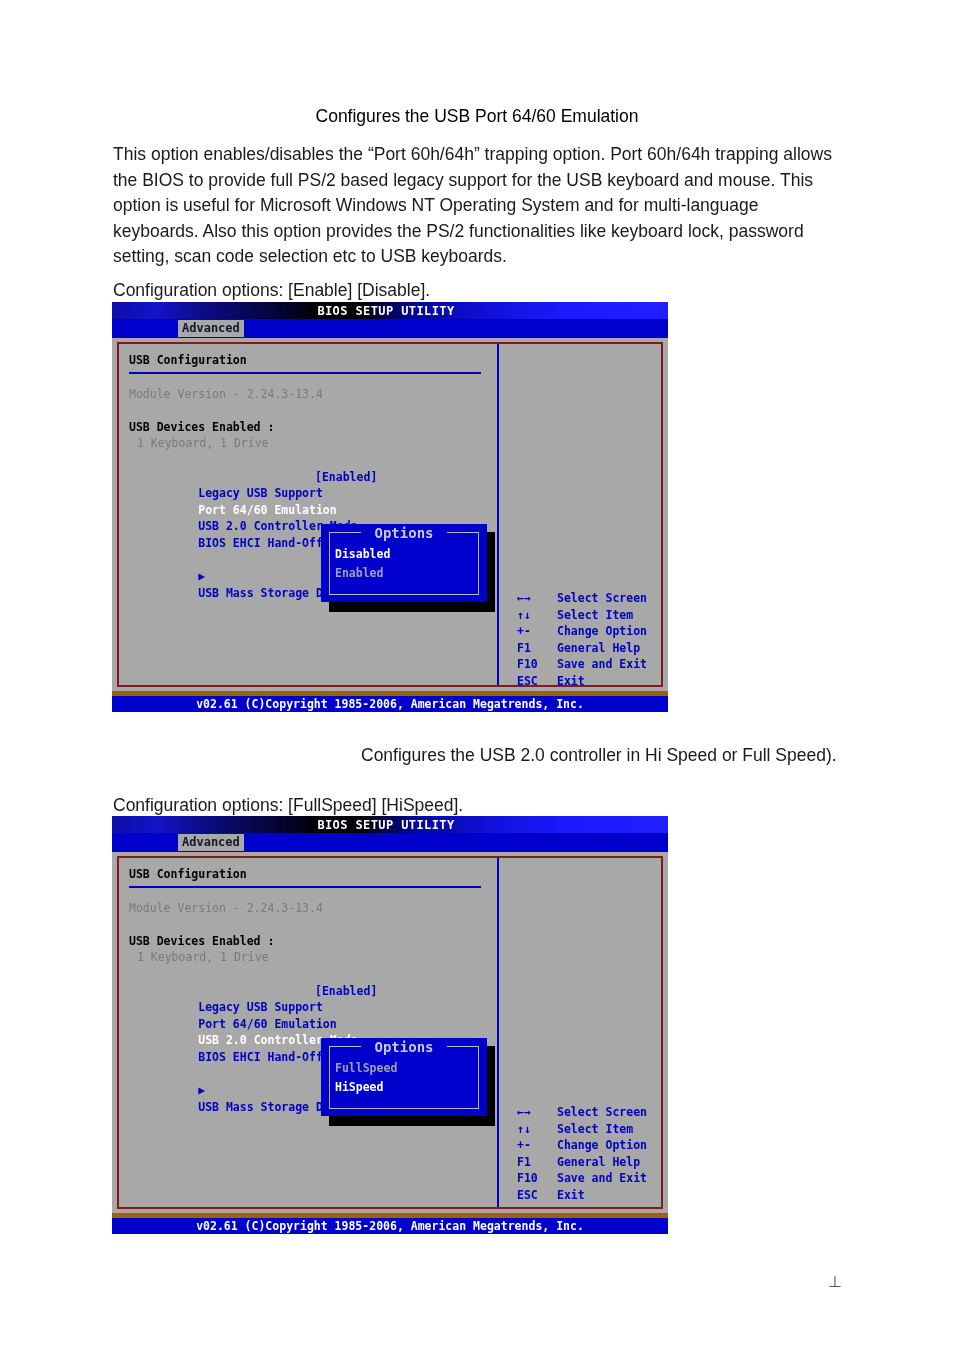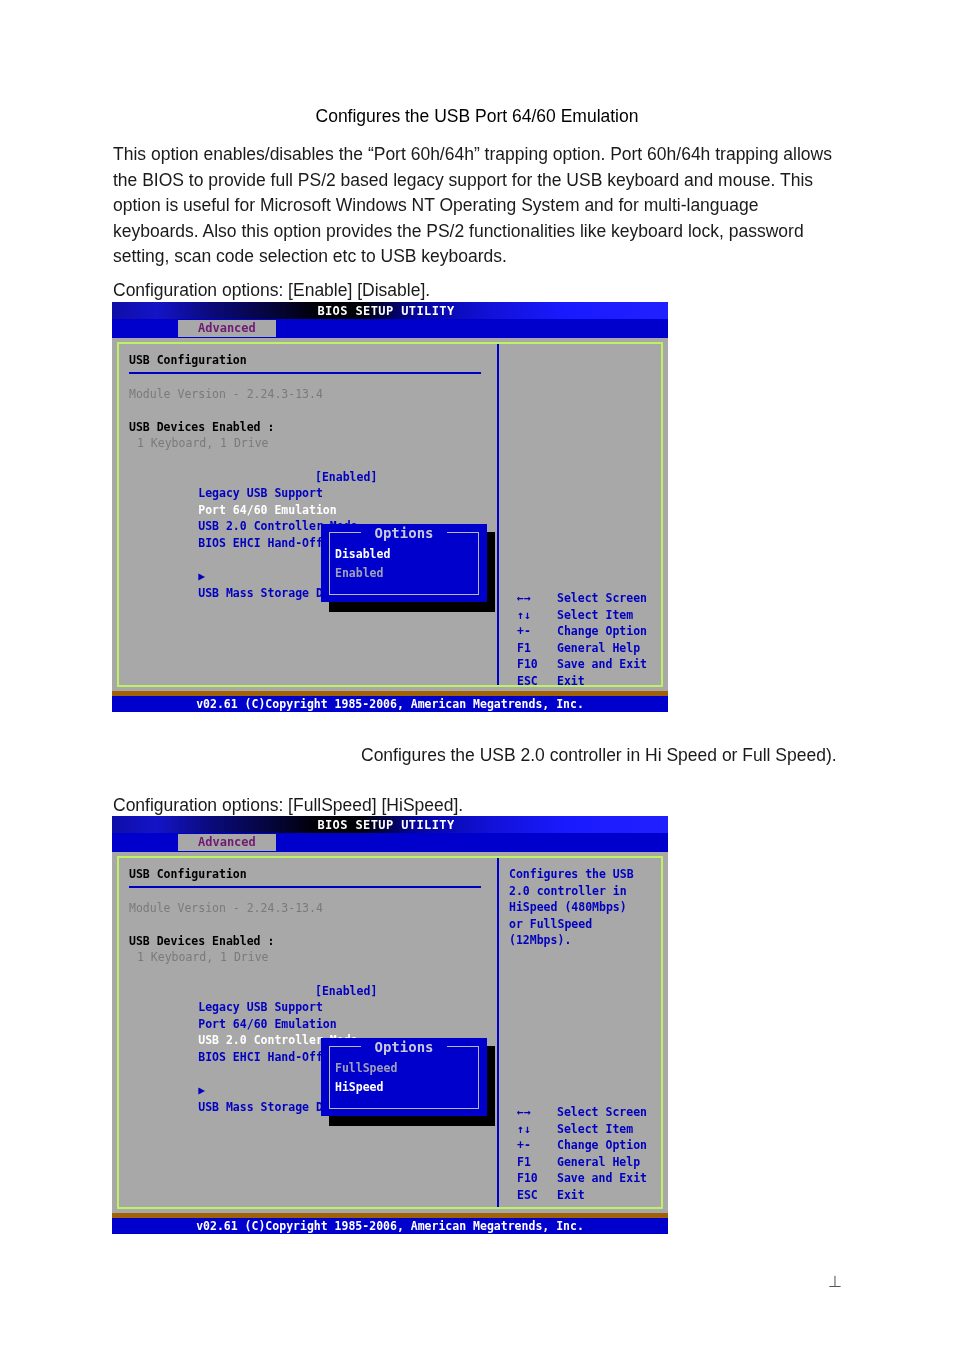--- a/index.html
+++ b/index.html
@@ -99,41 +99,41 @@
     height: 19px;
     background: #0000cc;
     overflow: hidden;
   }
   .bios-tab {
     position: absolute;
     left: 66px;
     top: 1px;
     height: 17px;
     line-height: 17px;
-    padding: 0 20px;
+    padding: 0 4px;
     background: #a8a8a8;
-    color: #701a75;
+    color: #0f172a;
     font-weight: bold;
     font-size: 12px;
   }
 
   .bios-body {
     position: relative;
     height: calc(100% - 17px - 19px - 21px);
     background: #a8a8a8;
     padding: 0;
     box-sizing: border-box;
   }
   .bios-frame {
     position: absolute;
     left: 5px;
     top: 4px;
     right: 5px;
     bottom: 4px;
-    border: 2px solid #bef264;
+    border: 2px solid #7f1d1d;
     box-sizing: border-box;
   }
   .bios-vdivider {
     position: absolute;
     left: 378px;
     top: 0;
     bottom: 0;
     width: 2px;
     background: #0000c8;
   }
@@ -393,27 +393,20 @@
 
       <div class="popup-shadow" style="left:210px; top:188px; width:166px; height:80px;"></div>
       <div class="popup" id="popup-2" style="left:202px; top:180px; width:166px; height:78px;">
         <div class="popup-inner"></div>
         <div class="popup-title-mask" style="left:40px; width:86px;"></div>
         <div class="popup-title">Options</div>
         <div class="popup-opt opt-dim" style="top:22px;text-align:right;">FullSpeed</div>
         <div class="popup-opt opt-sel" style="top:41px;">HiSpeed</div>
       </div>
 
-      <div class="pane-right">
-        <div class="help-line">Configures the USB</div>
-        <div class="help-line">2.0 controller in</div>
-        <div class="help-line">HiSpeed (480Mbps)</div>
-        <div class="help-line">or FullSpeed</div>
-        <div class="help-line">(12Mbps).</div>
-      </div>
 
       <div class="legend" style="top:246px;">
         <div class="legend-row">
           <span class="legend-key">←→</span>
           <span class="legend-label">Select Screen</span>
         </div>
         <div class="legend-row">
           <span class="legend-key">↑↓</span>
           <span class="legend-label">Select Item</span>
         </div>

